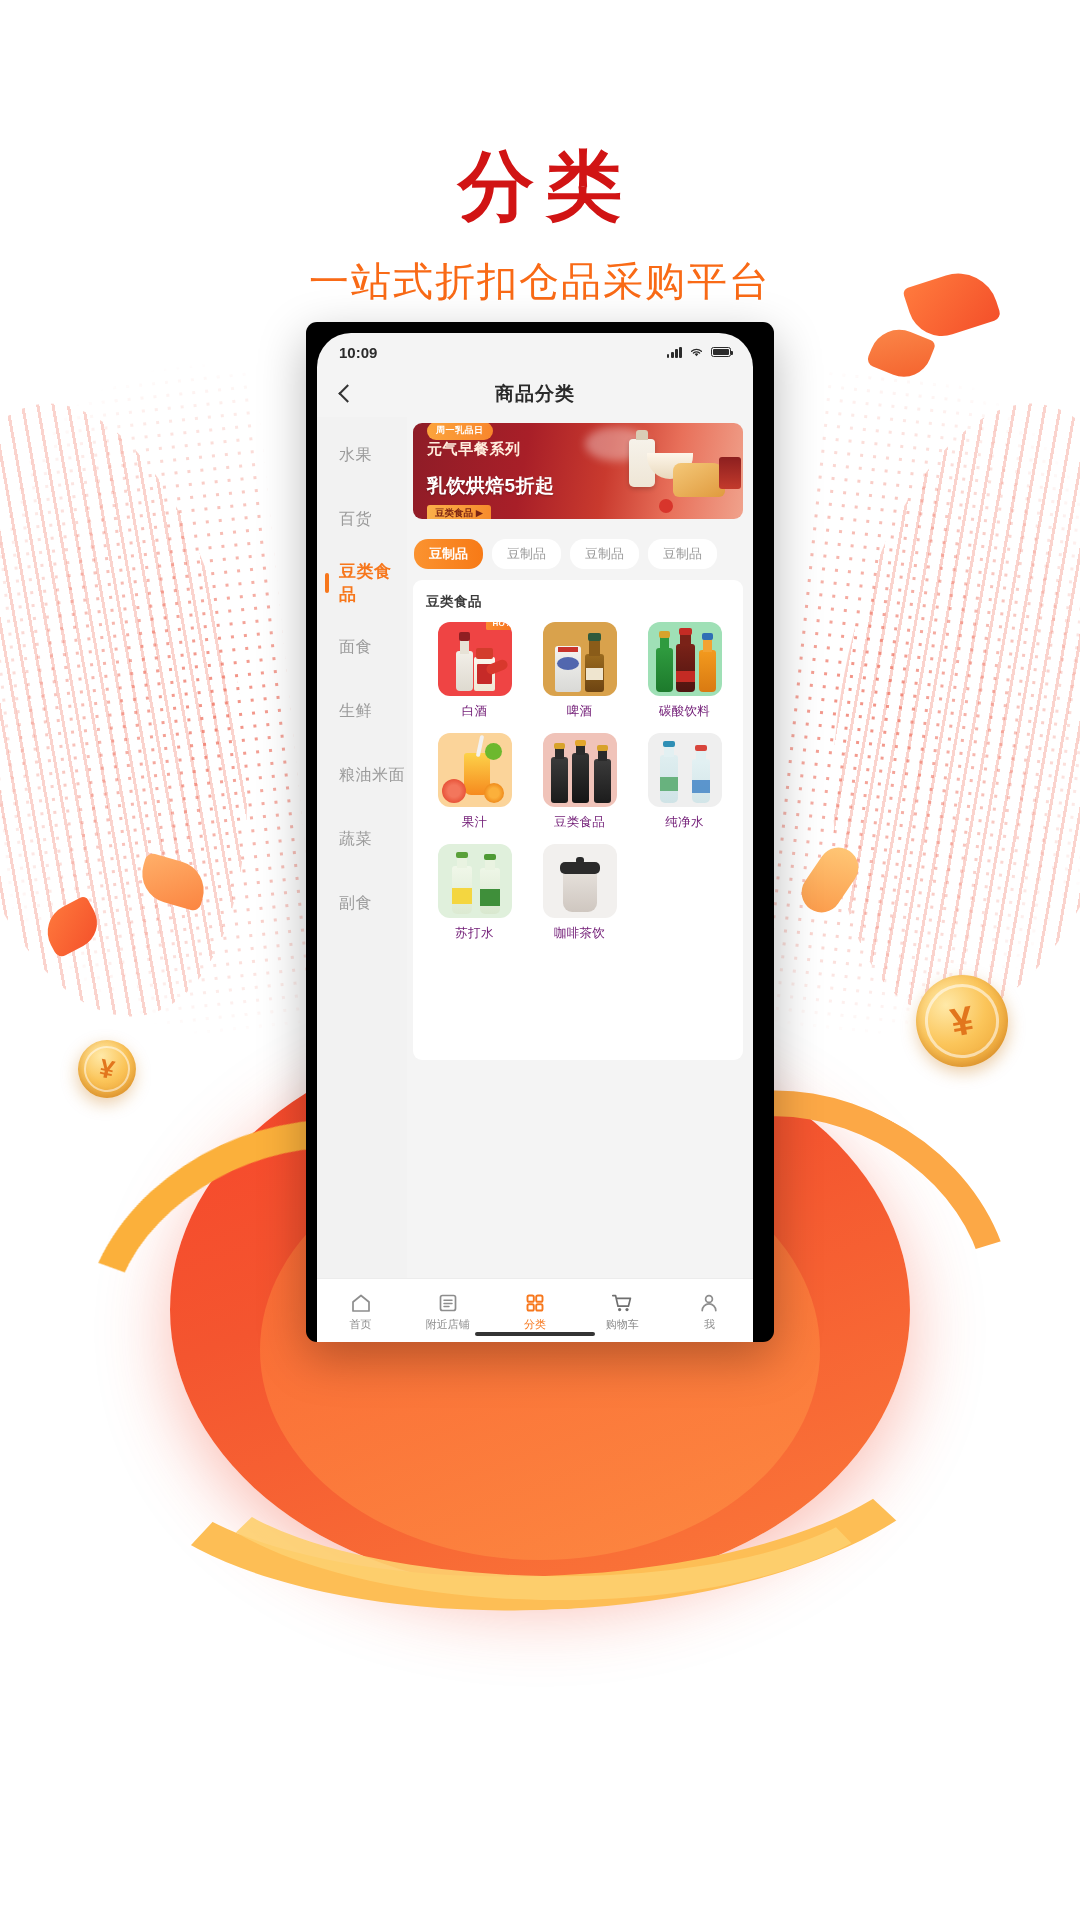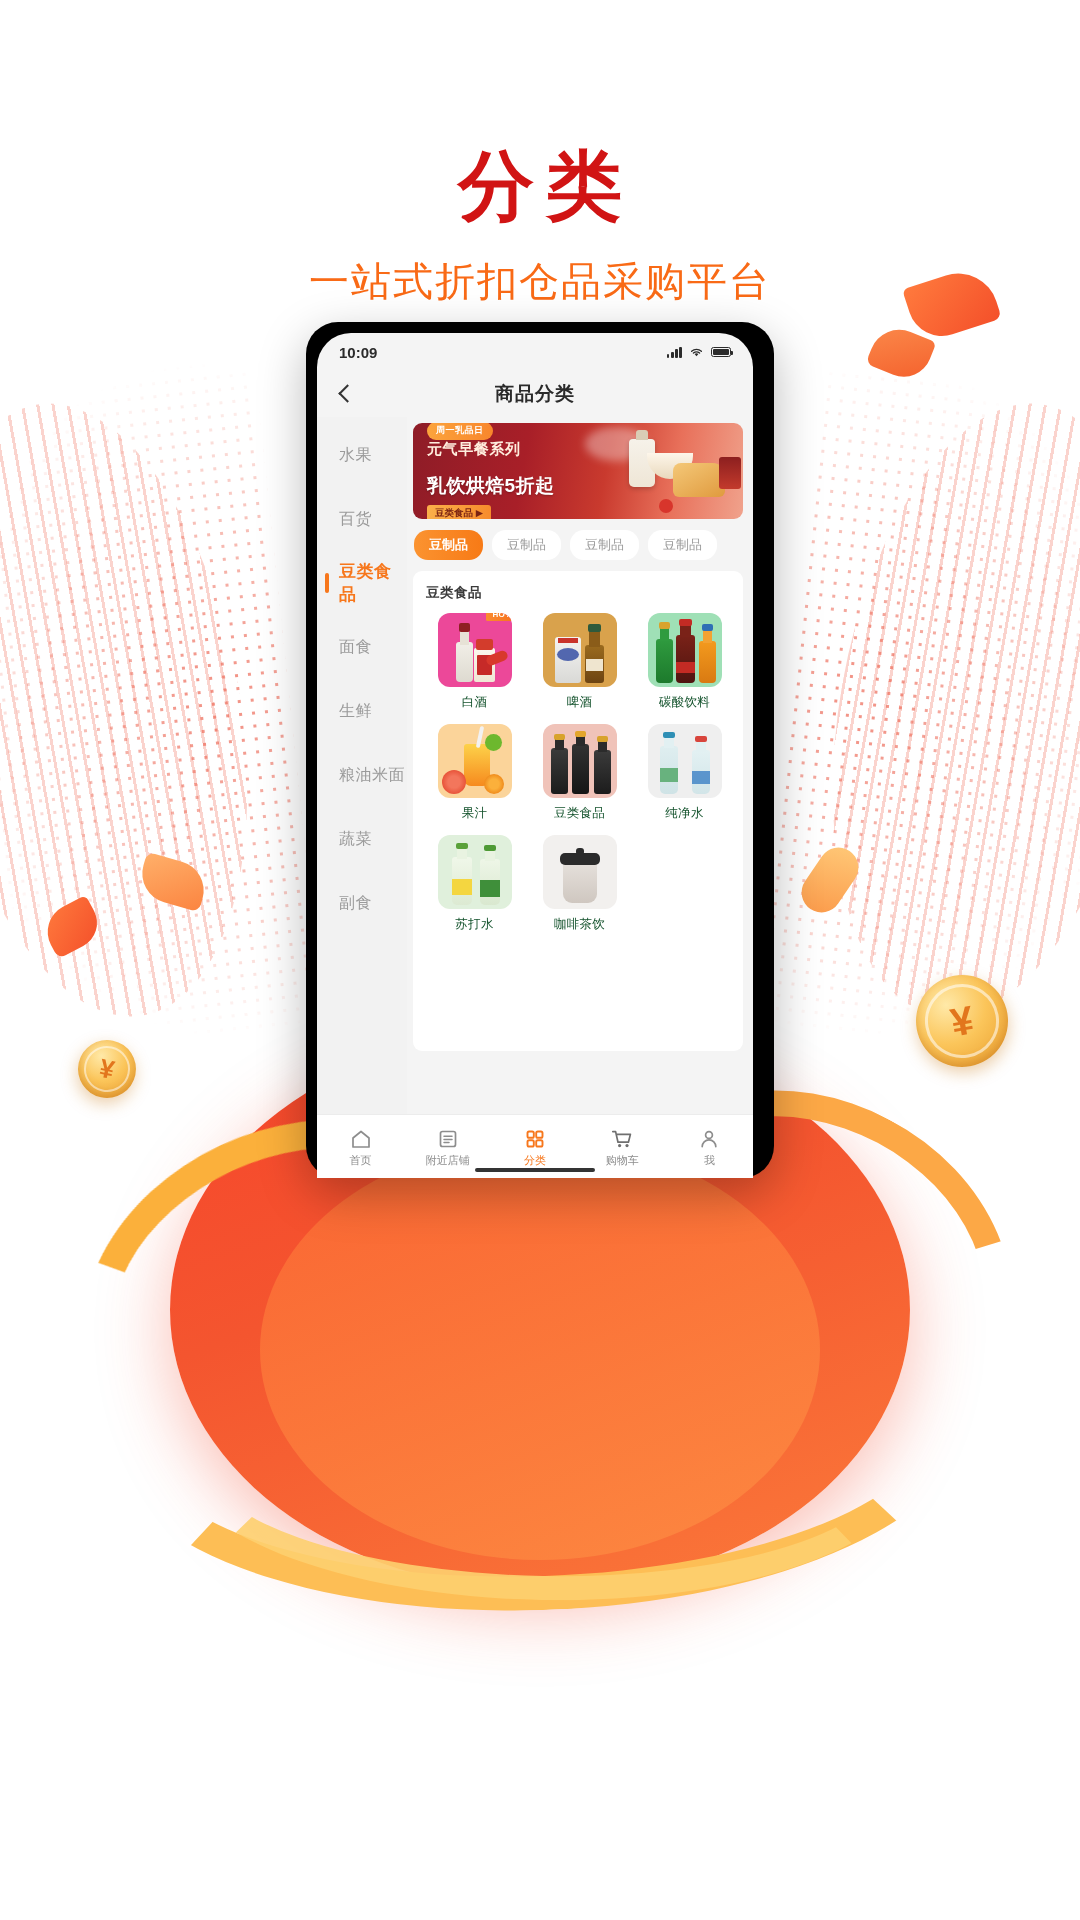--- a/index.html
+++ b/index.html
@@ -108,22 +108,22 @@
     font-size:76px; font-weight:bold; color:#d11414; letter-spacing:12px;
     line-height:1; text-indent:12px;
   }
   .hero-sub {
     margin-top:30px; font-size:40px; color:#f96a16; letter-spacing:2px; font-weight:500;
   }
 
   
   .phone {
     position:absolute; z-index:6; left:50%; transform:translateX(-50%);
-    top:322px; width:468px; height:856px;
-    background:#000; border-radius:32px; padding:11px 21px 0 11px;
+    top:322px; width:468px; height:1020px;
+    background:#000; border-radius:11px; padding:11px 21px 0 11px;
     box-shadow:0 16px 48px rgba(0,0,0,.28);
   }
   .screen {
     width:100%; height:100%; background:#f4f4f4;
     border-radius:34px 34px 0 0; overflow:hidden; position:relative;
     display:flex; flex-direction:column;
   }
 
   .statusbar {
     height:38px; flex:0 0 38px; display:flex; align-items:center;
@@ -215,21 +215,21 @@
     position:absolute; right:2px; top:34px; width:22px; height:32px; border-radius:3px;
     background:linear-gradient(180deg,#8c1f1f,#c33a2c);
   }
   .b-splash {
     position:absolute; right:96px; top:4px; width:62px; height:34px;
     border-radius:50%; background:rgba(255,255,255,.35); filter:blur(4px);
   }
   .b-berry { position:absolute; right:70px; bottom:6px; width:14px; height:14px; border-radius:50%; background:#d8352c; }
 
   .tabs {
-    margin-top:11px; display:flex; gap:9px; overflow:hidden; padding-left:1px;
+    margin-top:20px; display:flex; gap:9px; overflow:hidden; padding-left:1px;
   }
   .tab {
     flex:0 0 auto; padding:6px 15px; border-radius:14px; background:#ffffff;
     font-size:13px; color:#9a9a9a; white-space:nowrap;
   }
   .tab.active { background:linear-gradient(90deg,#fb9330,#f77a16); color:#fff; font-weight:bold; }
 
   .panel {
     margin-top:11px; background:#ffffff; border-radius:9px; padding:13px 10px 16px 13px;
     height:480px; overflow:hidden;
@@ -242,21 +242,21 @@
   .thumb {
     width:74px; height:74px; border-radius:12px; position:relative; overflow:hidden;
     display:flex; align-items:flex-end; justify-content:center;
   }
   .hot-badge {
     position:absolute; right:-5px; top:-5px; z-index:4;
     background:linear-gradient(90deg,#fb8c30,#f56f1b); color:#fff;
     font-size:8px; font-weight:bold; padding:2px 6px; border-radius:8px 8px 8px 2px;
     letter-spacing:.4px;
   }
-  .cell-label { margin-top:7px; font-size:12.5px; color:#14532d; letter-spacing:.3px; }
+  .cell-label { margin-top:7px; font-size:12.5px; color:#701a75; letter-spacing:.3px; }
 
   
   .tabbar {
     flex:0 0 64px; height:64px; background:#fff; display:flex;
     border-top:1px solid #ececec; align-items:center;
   }
   .tabbar-item {
     flex:1 1 0; display:flex; flex-direction:column; align-items:center; justify-content:center; gap:4px;
     font-size:11px; color:#8d8d8d;
   }
@@ -376,21 +376,21 @@
           <div class="tab">豆制品</div>
           <div class="tab">豆制品</div>
           <div class="tab">豆制品</div>
         </div>
 
         <div class="panel">
           <div class="panel-title">豆类食品</div>
           <div class="grid">
 
             <div class="cell">
-              <div class="thumb" style="background:#ec4899">
+              <div class="thumb" style="background:#ef4444">
                 <span class="hot-badge">HOT</span>
                 <span style="position:absolute;left:18px;bottom:5px;width:17px;height:40px;background:linear-gradient(180deg,#f2efe8,#dedad0);border-radius:3px 3px 4px 4px;"></span>
                 <span style="position:absolute;left:22px;bottom:42px;width:9px;height:16px;background:#e7e2d6;"></span>
                 <span style="position:absolute;left:21px;bottom:55px;width:11px;height:9px;background:#8f1f22;border-radius:2px;"></span>
                 <span style="position:absolute;left:36px;bottom:5px;width:21px;height:34px;background:linear-gradient(180deg,#fbf7ee,#efe7d5);border-radius:2px;"></span>
                 <span style="position:absolute;left:39px;bottom:12px;width:15px;height:20px;background:#c62a28;border-radius:1px;"></span>
                 <span style="position:absolute;left:38px;bottom:37px;width:17px;height:11px;background:#d33c2c;border-radius:2px;"></span>
                 <span style="position:absolute;right:4px;bottom:24px;width:22px;height:10px;background:#d8382c;border-radius:6px;transform:rotate(-22deg);"></span>
               </div>
               <div class="cell-label">白酒</div>

